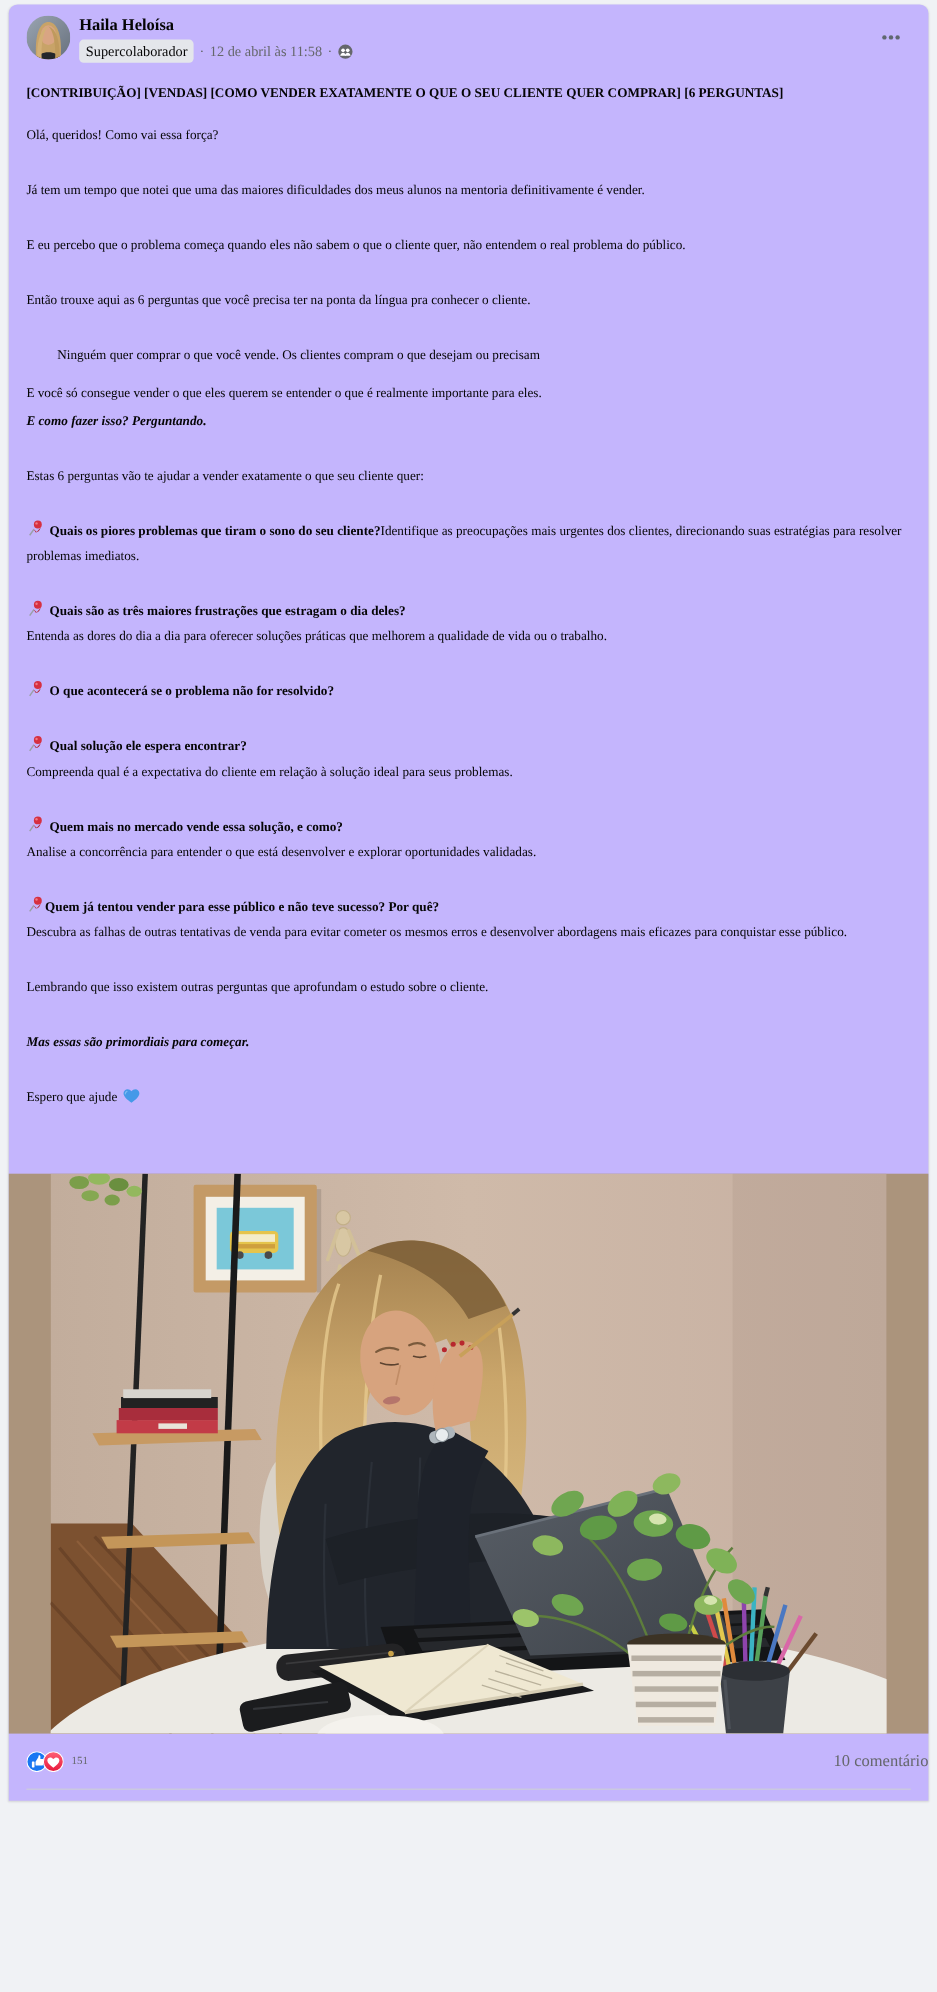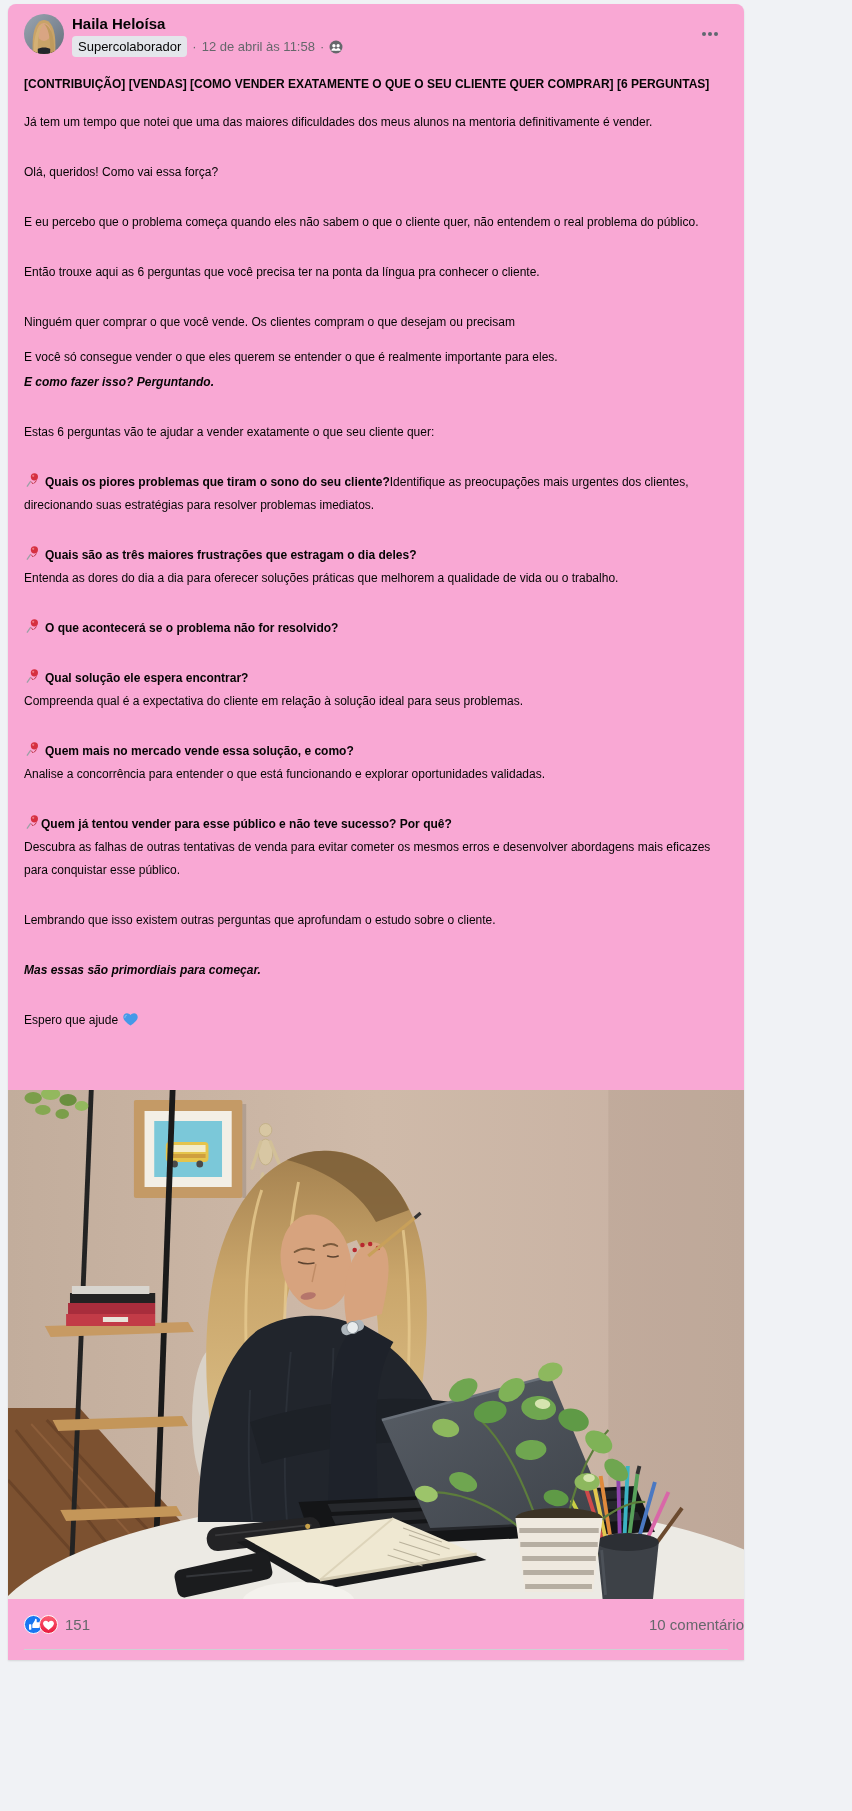--- a/index.html
+++ b/index.html
@@ -3,56 +3,57 @@
 <meta charset="utf-8">
 <style>
   html,body{margin:0;padding:0;}
   body{
     width:852px;height:1811px;overflow:hidden;
     background:#f0f2f5;
     font-family:"Liberation Sans","DejaVu Sans",sans-serif;
     color:#050505;
   }
   .card{
-    width:736px;margin:4px 0 0 8px;background:#f9a8d4;
+    width:836px;margin:4px 0 0 8px;background:#c4b5fd;
     border-radius:8px 8px 0 0;
     box-shadow:0 1px 2px rgba(0,0,0,.12);
+    font-family:Liberation Serif, serif;
   }
   
   .header{display:flex;align-items:flex-start;padding:10px 16px 4px;}
   .avatar{width:40px;height:40px;border-radius:50%;overflow:hidden;flex:none;cursor:pointer;}
   .avatar svg{display:block;}
   .h-info{margin-left:8px;flex:1;min-width:0;}
   .author{font-size:15px;font-weight:700;line-height:19px;color:#050505;cursor:pointer;}
   .meta{display:flex;align-items:center;gap:5px;margin-top:3px;font-size:13px;color:#65676b;line-height:17px;}
   .badge{background:#e4e6eb;border-radius:4px;padding:2px 6px;color:#050505;font-size:13px;}
   .meta .sep{color:#65676b;}
   .menu-btn{width:36px;height:36px;border-radius:50%;display:flex;align-items:center;justify-content:center;cursor:pointer;flex:none;margin-top:2px;}
   
   .body-text{padding:0 16px;font-size:12px;line-height:23px;color:#050505;}
   .para{margin:0 0 27px;}
   .post-title{font-weight:700;margin:12px 0 15px;}
-  .m-sm{margin-bottom:12px;}
+  .m-sm{margin-bottom:12px;margin-left:28px;}
   .m-none{margin-bottom:2px;}
   .emph{font-weight:700;font-style:italic;}
   .q-title{font-weight:700;}
   .pin{display:inline-block;vertical-align:-2px;margin-right:5px;}
   .pin-tight{margin-right:1px;}
   .q-ans{display:block;}
   .q-ans-inline{display:inline;}
   .heart{display:inline-block;vertical-align:-3px;margin-left:4px;}
   
   .media{margin-top:58px;height:509px;background:#ab947c;display:flex;justify-content:center;cursor:pointer;}
   .media svg{display:block;width:760px;height:509px;}
   
   .footer{display:flex;align-items:center;justify-content:space-between;padding:16px 0 0 16px;}
   .reactions{display:flex;align-items:center;cursor:pointer;}
   .reactions svg{display:block;}
   .reaction-love{margin-left:-4px;}
-  .reaction-count{margin-left:7px;font-size:15px;color:#65676b;}
+  .reaction-count{margin-left:7px;font-size:10px;color:#65676b;}
   .comments-label{font-size:15px;color:#65676b;white-space:nowrap;cursor:pointer;}
   .divider{border-top:1px solid #ced0d4;margin:15px 16px 0 16px;height:0;}
   .bottom-space{height:10px;}
 </style>
 </head>
 <body>
 
 <div class="card">
 
   <div class="header">
@@ -93,22 +94,22 @@
         <circle cx="4" cy="10" r="2" fill="#606770"></circle>
         <circle cx="10" cy="10" r="2" fill="#606770"></circle>
         <circle cx="16" cy="10" r="2" fill="#606770"></circle>
       </svg>
     </div>
   </div>
 
   <div class="body-text">
     <div class="para post-title">[CONTRIBUIÇÃO] [VENDAS] [COMO VENDER EXATAMENTE O QUE O SEU CLIENTE QUER COMPRAR] [6 PERGUNTAS]</div>
 
+    <p class="para">Olá, queridos! Como vai essa força?</p>
     <p class="para">Já tem um tempo que notei que uma das maiores dificuldades dos meus alunos na mentoria definitivamente é vender.</p>
-    <p class="para">Olá, queridos! Como vai essa força?</p>
     <p class="para">E eu percebo que o problema começa quando eles não sabem o que o cliente quer, não entendem o real problema do público.</p>
     <p class="para">Então trouxe aqui as 6 perguntas que você precisa ter na ponta da língua pra conhecer o cliente.</p>
     <p class="para m-sm">Ninguém quer comprar o que você vende. Os clientes compram o que desejam ou precisam</p>
     <p class="para m-none">E você só consegue vender o que eles querem se entender o que é realmente importante para eles.</p>
     <p class="para emph">E como fazer isso? Perguntando.</p>
     <p class="para">Estas 6 perguntas vão te ajudar a vender exatamente o que seu cliente quer:</p>
 
     <div class="para">
       <svg class="pin" width="16" height="16" viewBox="0 0 16 16">
         <path d="M6.6 9.4 3 14.6" stroke="#9aa0a6" stroke-width="1.3" fill="none"></path>
@@ -147,21 +148,21 @@
       <span class="q-ans">Compreenda qual é a expectativa do cliente em relação à solução ideal para seus problemas.</span>
     </div>
 
     <div class="para">
       <svg class="pin" width="16" height="16" viewBox="0 0 16 16">
         <path d="M6.6 9.4 3 14.6" stroke="#9aa0a6" stroke-width="1.3" fill="none"></path>
         <path d="M6 8.4 9.4 11.6 13 7.6 C12.4 10.2 10.6 11.8 8.6 12 Z" fill="#b32432"></path>
         <circle cx="10.4" cy="4.8" r="3.6" fill="#d63041"></circle>
         <circle cx="9.2" cy="3.8" r="1.1" fill="#ef7a85"></circle>
       </svg><strong class="q-title">Quem mais no mercado vende essa solução, e como?</strong>
-      <span class="q-ans">Analise a concorrência para entender o que está funcionando e explorar oportunidades validadas.</span>
+      <span class="q-ans">Analise a concorrência para entender o que está desenvolver e explorar oportunidades validadas.</span>
     </div>
 
     <div class="para">
       <svg class="pin pin-tight" width="16" height="16" viewBox="0 0 16 16">
         <path d="M6.6 9.4 3 14.6" stroke="#9aa0a6" stroke-width="1.3" fill="none"></path>
         <path d="M6 8.4 9.4 11.6 13 7.6 C12.4 10.2 10.6 11.8 8.6 12 Z" fill="#b32432"></path>
         <circle cx="10.4" cy="4.8" r="3.6" fill="#d63041"></circle>
         <circle cx="9.2" cy="3.8" r="1.1" fill="#ef7a85"></circle>
       </svg><strong class="q-title">Quem já tentou vender para esse público e não teve sucesso? Por quê?</strong>
       <span class="q-ans">Descubra as falhas de outras tentativas de venda para evitar cometer os mesmos erros e desenvolver abordagens mais eficazes para conquistar esse público.</span>

